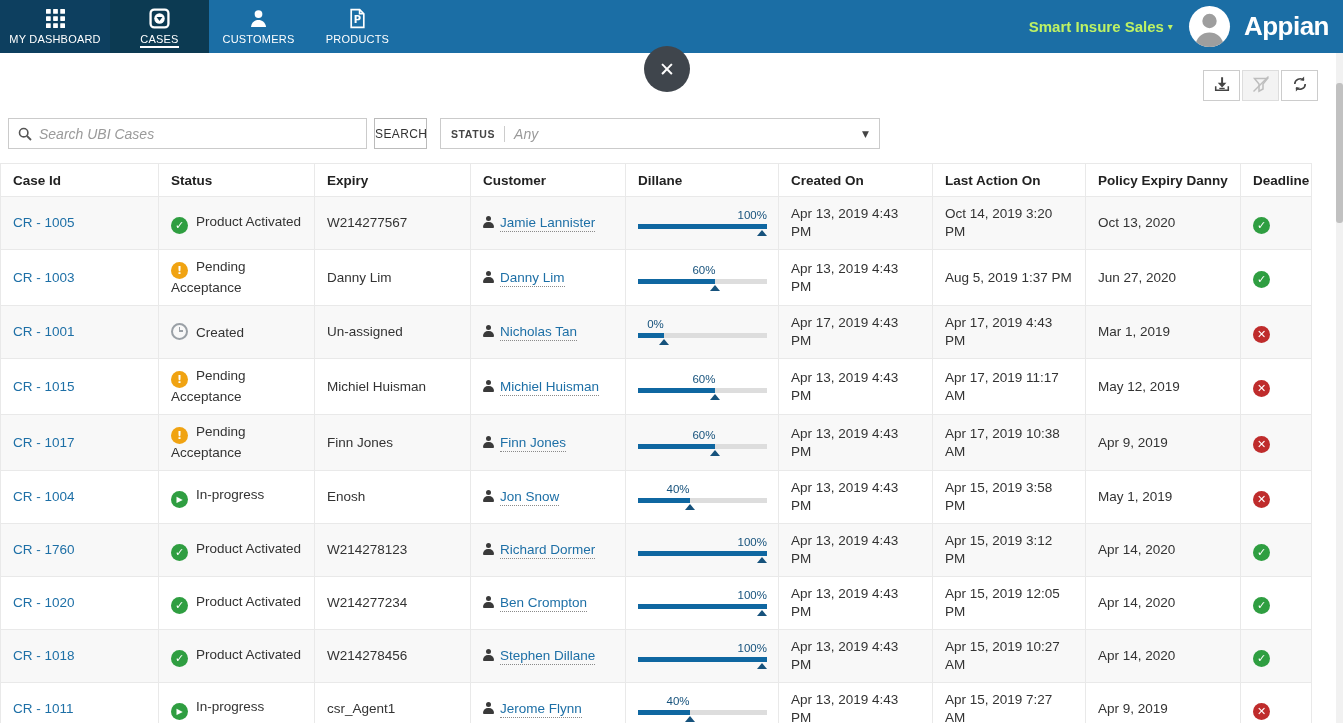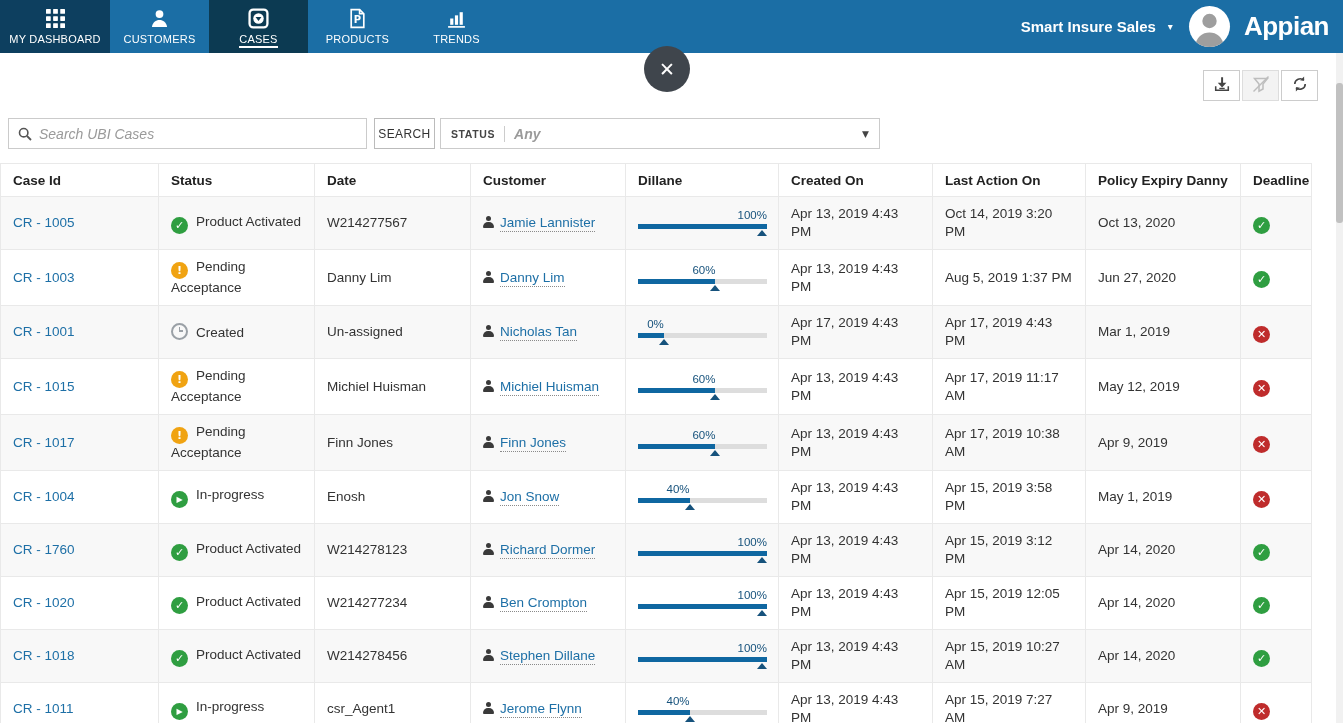--- a/index.html
+++ b/index.html
@@ -12,21 +12,21 @@
   .nav-tabs { display:flex; height:53px; }
   .tab { width:99px; display:flex; flex-direction:column; align-items:center; justify-content:center; cursor:pointer; color:#fff; padding-top:2px; }
   .tab:first-child { width:110px; }
   .tab.dark { background:#0D3F5F; }
   .tab.active { background:#0C3A52; }
   .tab-ic { height:22px; display:flex; align-items:center; }
   .tab-ic svg { display:block; }
   .tab-lb { font-size:11px; letter-spacing:.2px; margin-top:4px; border-bottom:2px solid transparent; padding-bottom:1px; white-space:nowrap; }
   .tab.active .tab-lb { border-bottom-color:#fff; }
   .nav-right { margin-left:auto; display:flex; align-items:center; padding-right:10px; }
-  .site-menu { color:#ffffff; font-size:15px; font-weight:700; display:flex; align-items:center; gap:12px; cursor:pointer; margin-right:16px; }
+  .site-menu { color:#bef264; font-size:15px; font-weight:700; display:flex; align-items:center; gap:4px; cursor:pointer; margin-right:16px; }
   .site-caret { font-size:10px; font-family:"DejaVu Sans",sans-serif; }
   .avatar { width:41px; height:41px; border-radius:50%; background:#fff; overflow:hidden; display:flex; align-items:flex-end; justify-content:center; cursor:pointer; margin-right:14px; }
   .logo { color:#fff; font-size:26px; font-weight:700; letter-spacing:-.5px; margin-right:4px;text-align:right; }
 
   
   .close-btn { position:absolute; left:644px; top:46px; width:46px; height:46px; border-radius:50%; background:#3F454C; color:#fff; display:flex; align-items:center; justify-content:center; font-size:19px; font-family:"DejaVu Sans",sans-serif; cursor:pointer; z-index:5; }
 
   
   .toolbar { position:absolute; top:70px; left:1203px; display:flex; gap:2px; }
   .tb-btn { width:37px; height:31px; background:#fff; border:1px solid #CCC; display:flex; align-items:center; justify-content:center; cursor:pointer; }
@@ -35,25 +35,25 @@
   
   .sb-track { position:absolute; right:0; top:53px; bottom:0; width:7px; background:#F1F1F1; }
   .sb-thumb { position:absolute; right:0; top:30px; width:7px; height:140px; background:#C1C1C1; border-radius:3px; cursor:pointer; }
 
   
   .filters { position:absolute; top:118px; left:0; width:100%; height:31px; }
   .search-box { position:absolute; left:8px; top:0; width:359px; height:31px; border:1px solid #CBCBCB; background:#fff; display:flex; align-items:center; padding-left:9px; }
   .search-box svg { flex:0 0 auto; }
   .search-input { border:0; outline:0; flex:1; height:100%; font-size:14px; padding-left:7px; font-family:inherit; color:#333; }
   .search-input::placeholder { color:#9A9A9A; font-style:italic; }
-  .search-btn { position:absolute; left:374px; top:0; height:31px; width:61px; background:#fff; border:1px solid #BBB; font-size:12px; letter-spacing:.4px; color:#333; cursor:pointer; font-family:inherit; }
+  .search-btn { position:absolute; left:374px; top:0; height:31px; width:53px; background:#fff; border:1px solid #BBB; font-size:12px; letter-spacing:.4px; color:#333; cursor:pointer; font-family:inherit; }
   .status-dd { position:absolute; left:440px; top:0; width:440px; height:31px; border:1px solid #CBCBCB; background:#fff; display:flex; align-items:center; padding:0 10px; cursor:pointer; }
   .status-lb { font-size:10.5px; font-weight:700; color:#444; letter-spacing:.6px; }
   .status-sep { width:1px; height:16px; background:#CCC; margin:0 9px; }
-  .status-val { font-size:14px; font-style:italic; color:#9A9A9A; flex:1;font-weight:bold; }
+  .status-val { font-size:14px; font-style:italic; color:#9A9A9A; flex:1; }
   .dd-caret { font-size:9px; color:#444; font-family:"DejaVu Sans",sans-serif; }
 
   
   .grid-wrap { position:absolute; top:163px; left:0; width:1311px; }
   table { border-collapse:collapse; table-layout:fixed; width:1311px; font-size:13.5px; color:#333; }
   th, td { border:1px solid #E9E9E9; padding:8px 12px; text-align:left; vertical-align:middle; }
   th { height:33px; font-weight:700; color:#222; background:#fff; }
   td { height:43px; line-height:18px; }
   tr.stripe td { background:#F8F8F8; }
   a.case-link { color:#1D6FA6; text-decoration:none; cursor:pointer; }
@@ -100,61 +100,48 @@
                 <rect x="6" y="6" width="4" height="4" rx="0.5"></rect>
                 <rect x="12" y="6" width="4" height="4" rx="0.5"></rect>
                 <rect x="0" y="12" width="4" height="4" rx="0.5"></rect>
                 <rect x="6" y="12" width="4" height="4" rx="0.5"></rect>
                 <rect x="12" y="12" width="4" height="4" rx="0.5"></rect>
               </g>
             </svg>
           </span>
           <span class="tab-lb">MY DASHBOARD</span>
         </div>
-        <div class="tab">
-          <span class="tab-ic">
-            <svg width="21" height="21" viewBox="0 0 20 20">
-              <circle cx="10" cy="5.8" r="3.7" fill="#fff"></circle>
-              <path d="M2.8 18c.6-4.4 3.7-6.6 7.2-6.6s6.6 2.2 7.2 6.6z" fill="#fff"></path>
-            </svg>
-          </span>
-          <span class="tab-lb">CUSTOMERS</span>
-        </div>
         <div class="tab active">
           <span class="tab-ic">
             <svg width="21" height="21" viewBox="0 0 20 20">
               <rect x="1.5" y="1.5" width="17" height="17" rx="3.5" fill="none" stroke="#fff" stroke-width="2.2"></rect>
               <circle cx="10" cy="10" r="5" fill="#fff"></circle>
               <path d="M7.2 8.6h5.6L10 12.4z" fill="#0C3A52"></path>
             </svg>
           </span>
           <span class="tab-lb">CASES</span>
         </div>
         <div class="tab">
           <span class="tab-ic">
+            <svg width="21" height="21" viewBox="0 0 20 20">
+              <circle cx="10" cy="5.8" r="3.7" fill="#fff"></circle>
+              <path d="M2.8 18c.6-4.4 3.7-6.6 7.2-6.6s6.6 2.2 7.2 6.6z" fill="#fff"></path>
+            </svg>
+          </span>
+          <span class="tab-lb">CUSTOMERS</span>
+        </div>
+        <div class="tab">
+          <span class="tab-ic">
             <svg width="19" height="21" viewBox="0 0 18 20">
               <path d="M3 1.5h8l4 4v13H3z" fill="none" stroke="#fff" stroke-width="1.6"></path>
               <path d="M11 1.5v4h4" fill="none" stroke="#fff" stroke-width="1.6"></path>
               <text x="9" y="14.5" font-size="9.5" font-weight="bold" fill="#fff" text-anchor="middle" font-family="DejaVu Sans,sans-serif">P</text>
             </svg>
           </span>
           <span class="tab-lb">PRODUCTS</span>
-        </div>
-        <div class="tab">
-          <span class="tab-ic">
-            <svg width="21" height="21" viewBox="0 0 20 20">
-              <g fill="#fff">
-                <rect x="4" y="10" width="3" height="6"></rect>
-                <rect x="8.5" y="7" width="3" height="9"></rect>
-                <rect x="13" y="4" width="3" height="12"></rect>
-                <rect x="2" y="17.2" width="16" height="1.6"></rect>
-              </g>
-            </svg>
-          </span>
-          <span class="tab-lb">TRENDS</span>
         </div>
       </div>
     <div class="nav-right">
       <div class="site-menu">
         <span>Smart Insure Sales</span>
         <span class="site-caret">▾</span>
       </div>
       <div class="avatar">
         <svg width="41" height="41" viewBox="0 0 41 41">
           <circle cx="20.5" cy="15" r="7.2" fill="#9E9E9E"></circle>
@@ -227,21 +214,21 @@
           <col style="width: 153px;">
           <col style="width: 154px;">
           <col style="width: 153px;">
           <col style="width: 155px;">
           <col style="width: 71px;">
         </colgroup>
       <thead>
           <tr>
             <th>Case Id</th>
             <th>Status</th>
-            <th>Date</th>
+            <th>Expiry</th>
             <th>Customer</th>
             <th>Dillane</th>
             <th>Created On</th>
             <th>Last Action On</th>
             <th>Policy Expiry Danny</th>
             <th>Deadline</th>
           </tr>
         </thead>
       <tbody>
           <tr class="stripe">

